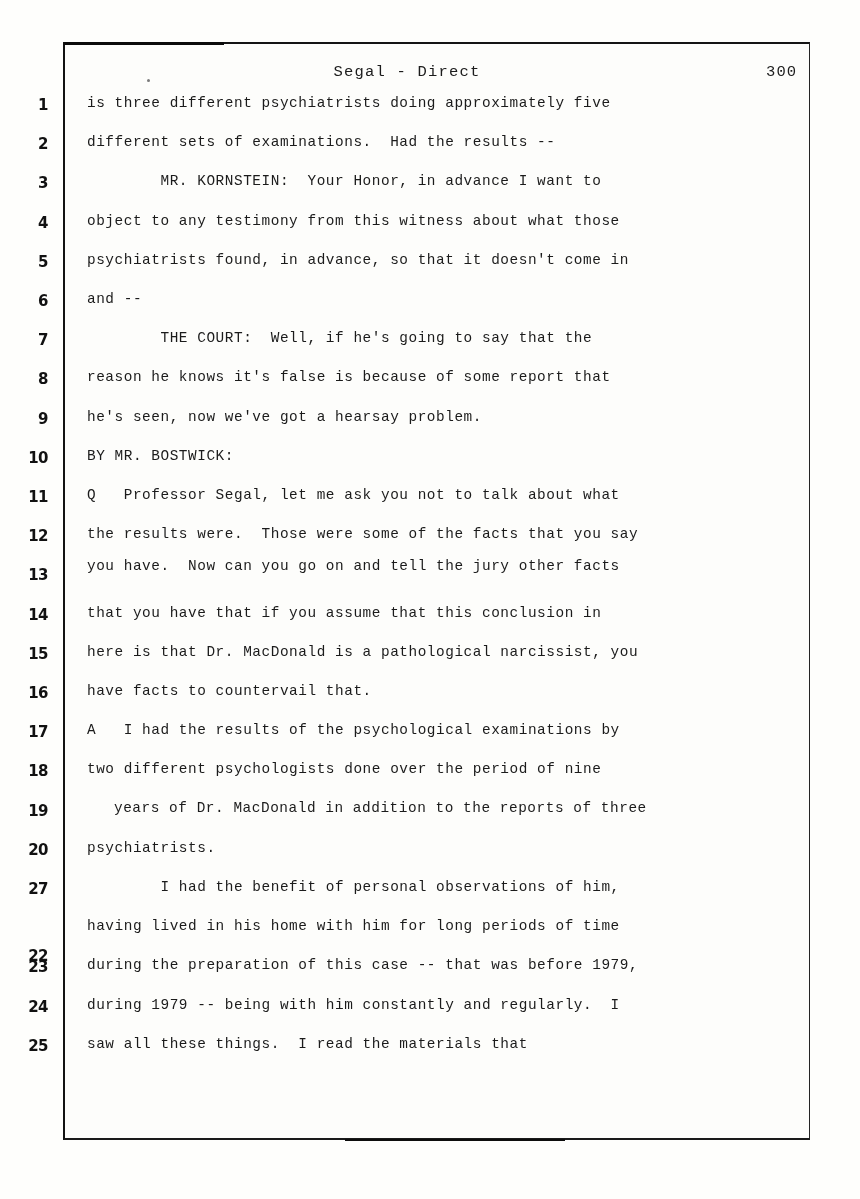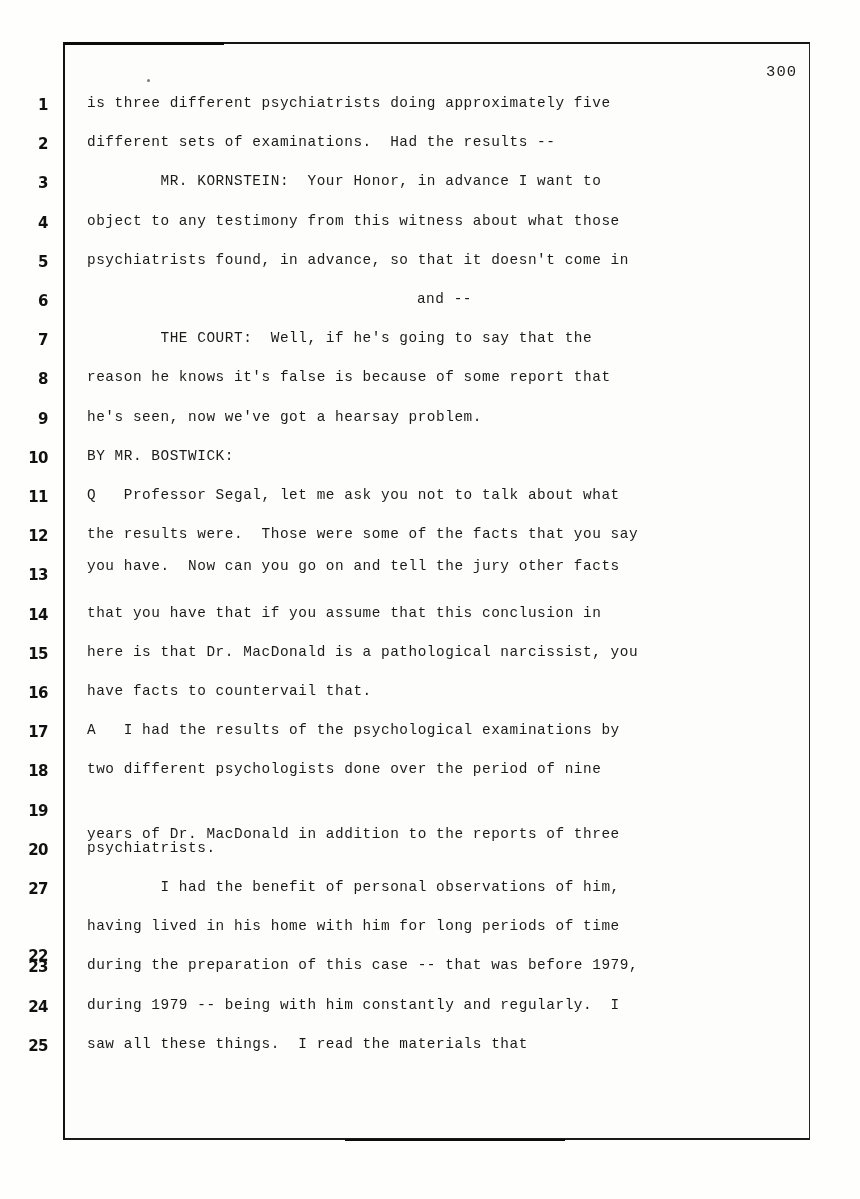--- a/index.html
+++ b/index.html
@@ -128,20 +128,21 @@
   }
 </style>
 </head>
 <body>
 
 <div id="page-scan">
 
   <div id="transcript-frame"></div>
 
   <div id="header-row">
+    <div id="header-title">Segal - Direct</div>
     <div id="page-number">300</div>
   </div>
 
   <div id="scan-speck"></div>
 
   <div id="line-number-gutter">
       <div class="line-number" style="top: 0px;">1</div>
       <div class="line-number" style="top: 39.2px;">2</div>
       <div class="line-number" style="top: 78.4px;">3</div>
       <div class="line-number" style="top: 117.6px;">4</div>
@@ -167,34 +168,34 @@
       <div class="line-number" style="top: 901.6px;">24</div>
       <div class="line-number" style="top: 940.8px;">25</div>
     </div>
 
   <div id="transcript-body">
       <div class="transcript-line" style="top: -4px;">is three different psychiatrists doing approximately five</div>
       <div class="transcript-line" style="top: 35.2px;">different sets of examinations.  Had the results --</div>
       <div class="transcript-line" style="top: 74.4px;">        MR. KORNSTEIN:  Your Honor, in advance I want to</div>
       <div class="transcript-line" style="top: 113.6px;">object to any testimony from this witness about what those</div>
       <div class="transcript-line" style="top: 152.8px;">psychiatrists found, in advance, so that it doesn't come in</div>
-      <div class="transcript-line" style="top: 192px; text-align: center;">and --</div>
+      <div class="transcript-line" style="top: 192px;">and --</div>
       <div class="transcript-line" style="top: 231.2px;">        THE COURT:  Well, if he's going to say that the</div>
       <div class="transcript-line" style="top: 270.4px;">reason he knows it's false is because of some report that</div>
       <div class="transcript-line" style="top: 309.6px;">he's seen, now we've got a hearsay problem.</div>
       <div class="transcript-line" style="top: 348.8px;">BY MR. BOSTWICK:</div>
       <div class="transcript-line" style="top: 388px;">Q   Professor Segal, let me ask you not to talk about what</div>
       <div class="transcript-line" style="top: 427.2px;">the results were.  Those were some of the facts that you say</div>
       <div class="transcript-line" style="top: 459px;">you have.  Now can you go on and tell the jury other facts</div>
       <div class="transcript-line" style="top: 505.6px;">that you have that if you assume that this conclusion in</div>
       <div class="transcript-line" style="top: 544.8px;">here is that Dr. MacDonald is a pathological narcissist, you</div>
       <div class="transcript-line" style="top: 584px;">have facts to countervail that.</div>
       <div class="transcript-line" style="top: 623.2px;">A   I had the results of the psychological examinations by</div>
       <div class="transcript-line" style="top: 662.4px;">two different psychologists done over the period of nine</div>
-      <div class="transcript-line" style="top: 727px;">years of Dr. MacDonald in addition to the reports of three</div>
+      <div class="transcript-line" style="top: 701px; margin-left: 27px;">years of Dr. MacDonald in addition to the reports of three</div>
       <div class="transcript-line" style="top: 740.8px;">psychiatrists.</div>
       <div class="transcript-line" style="top: 780px;">        I had the benefit of personal observations of him,</div>
       <div class="transcript-line" style="top: 819.2px;">having lived in his home with him for long periods of time</div>
       <div class="transcript-line" style="top: 858.4px;">during the preparation of this case -- that was before 1979,</div>
       <div class="transcript-line" style="top: 897.6px;">during 1979 -- being with him constantly and regularly.  I</div>
       <div class="transcript-line" style="top: 936.8px;">saw all these things.  I read the materials that</div>
     </div>
 
 </div>
 

